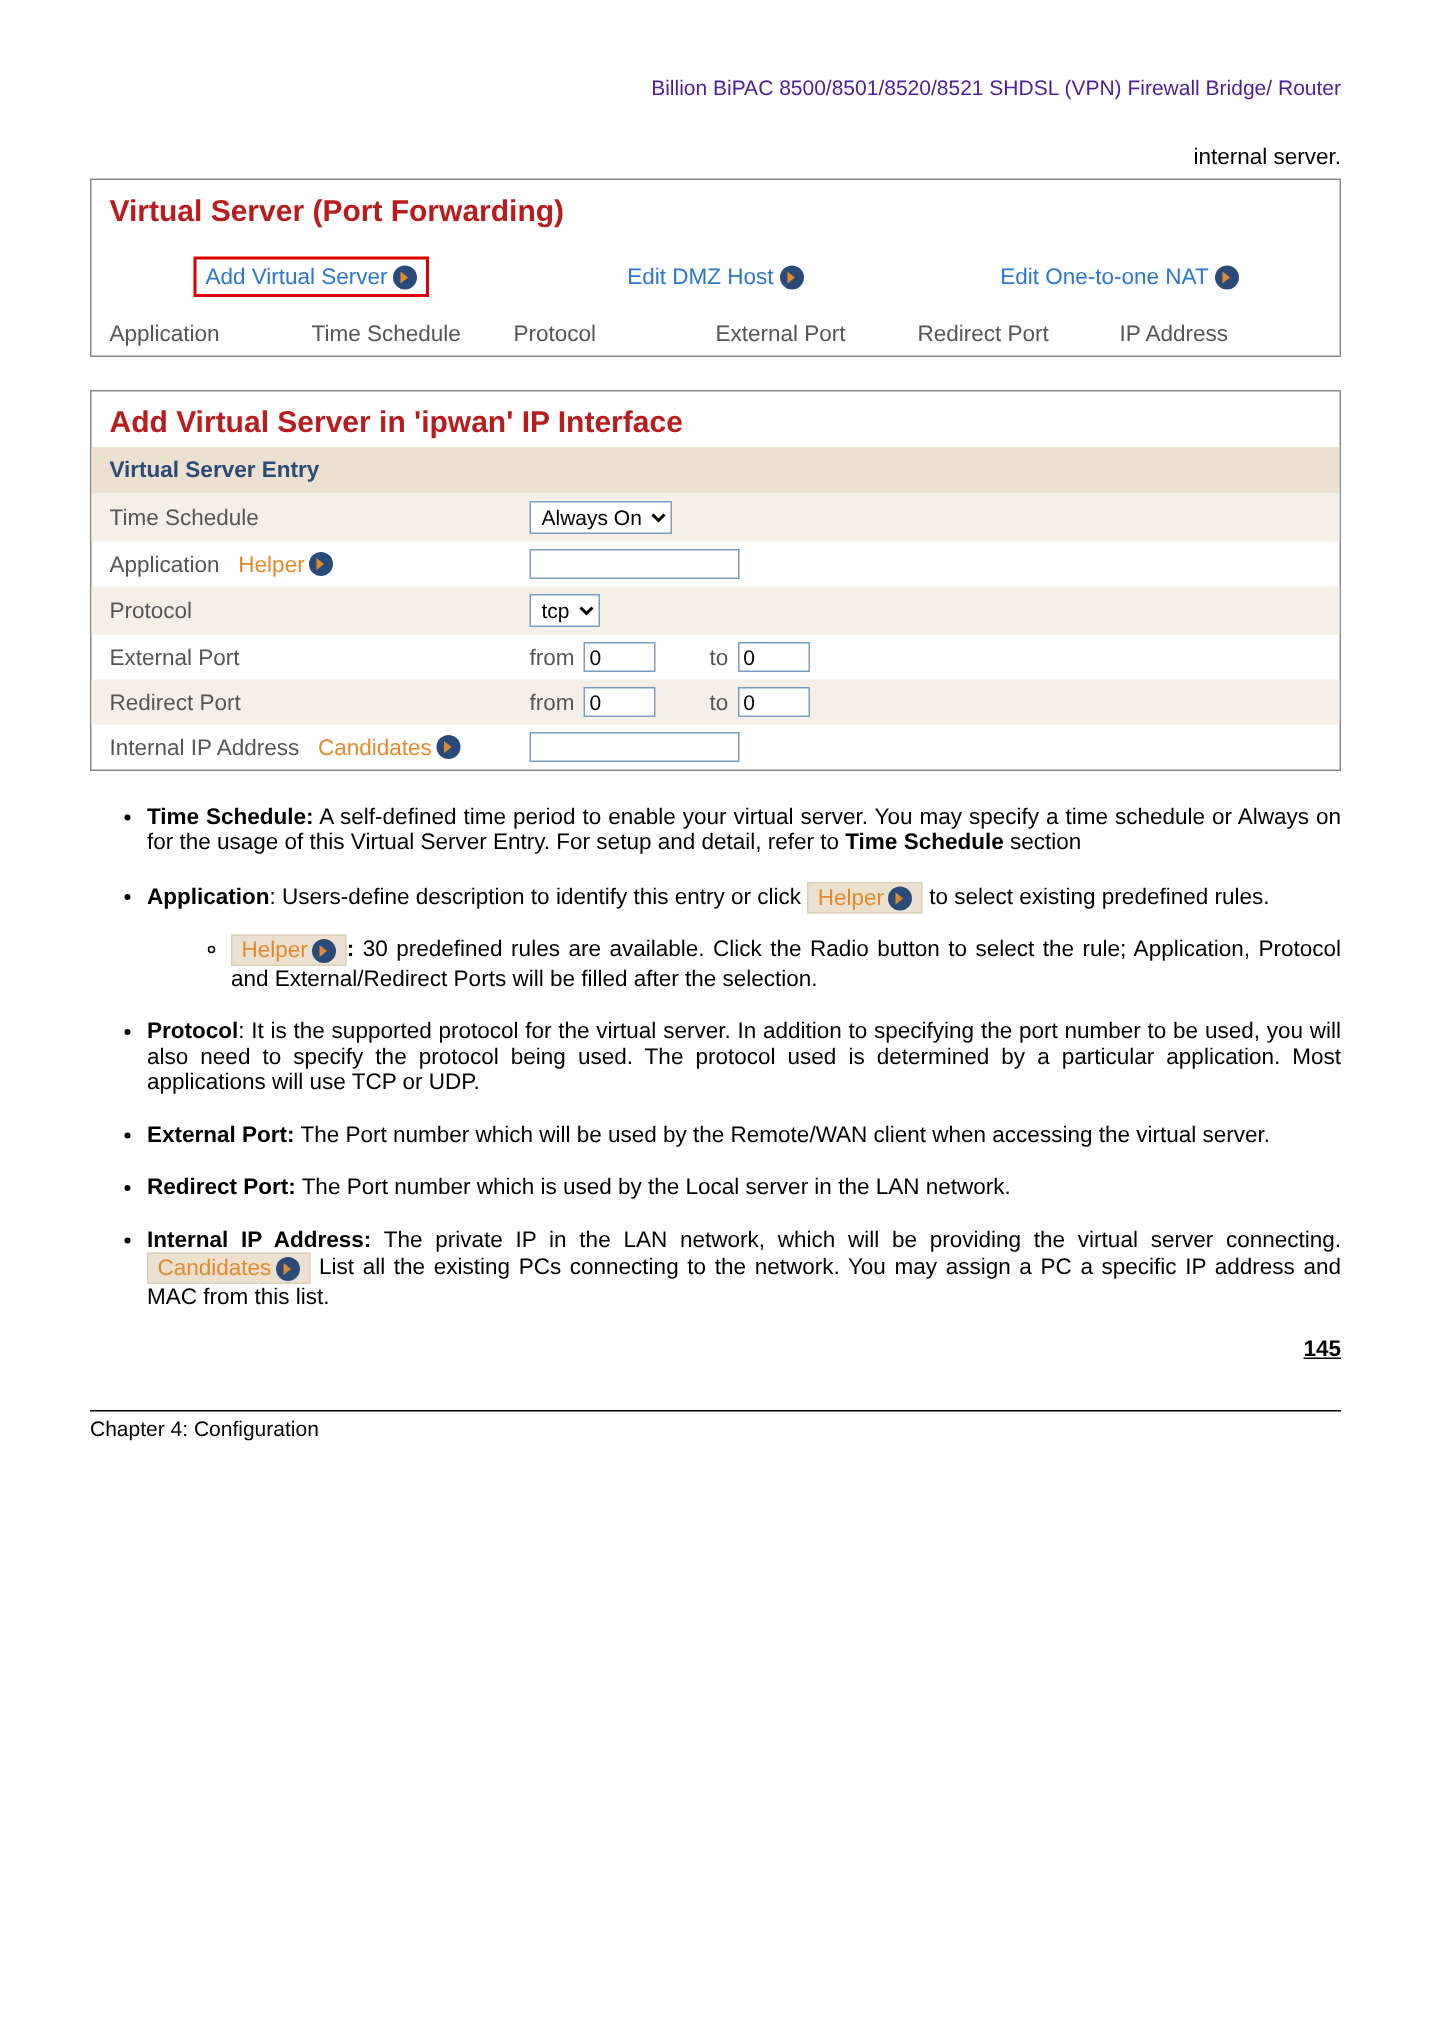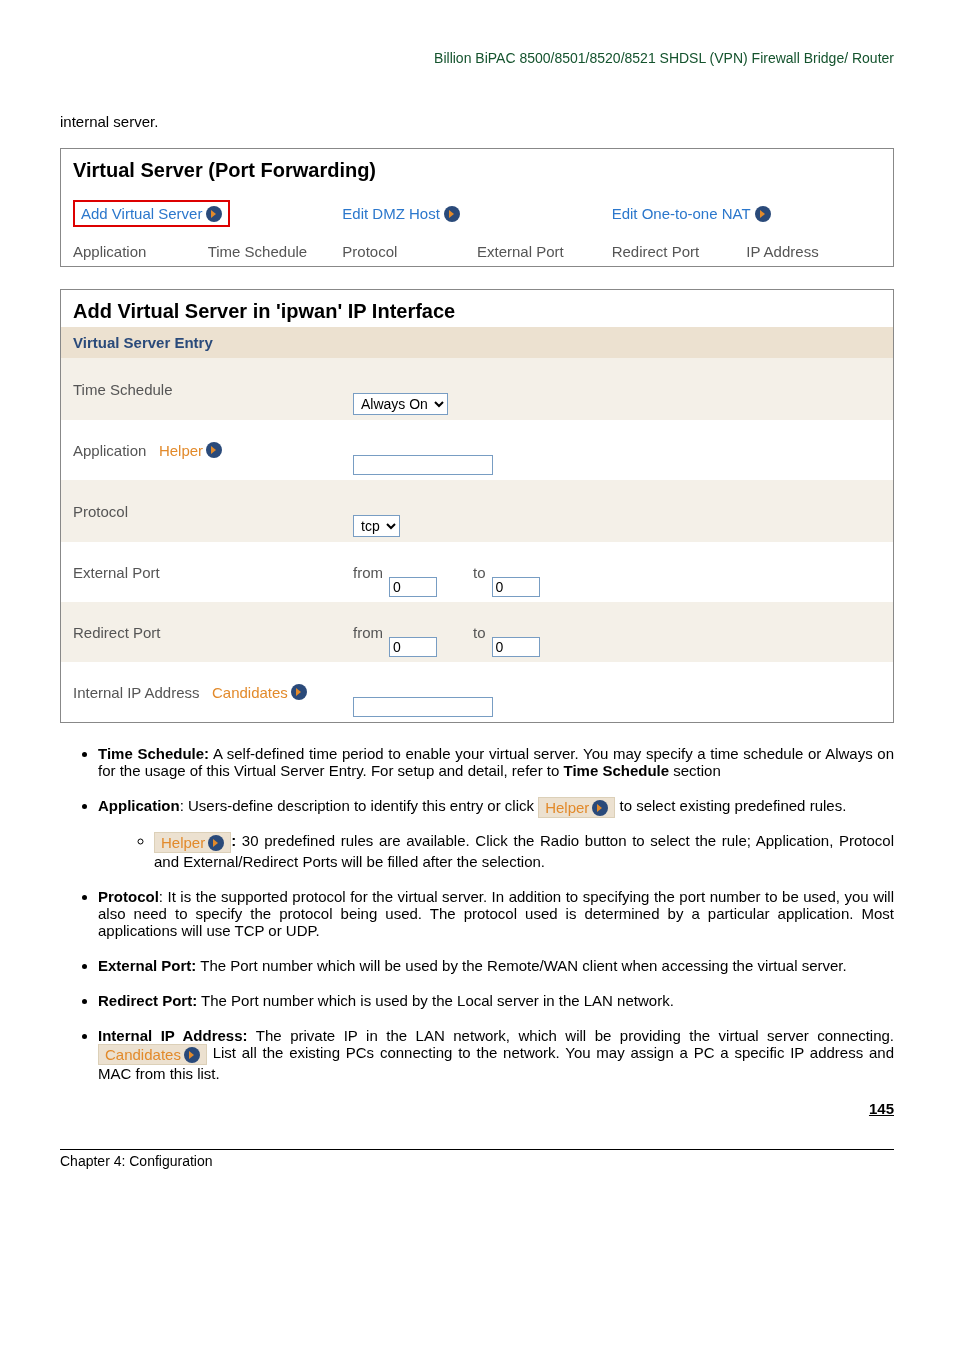--- a/index.html
+++ b/index.html
@@ -7,46 +7,47 @@
     font-family: Arial, Helvetica, sans-serif;
     font-size: 15px;
     color: #000;
     background: #fff;
     width: 954px;
   }
   .page { padding: 50px 60px 30px 60px; }
   .header-line {
     font-size: 14px;
     text-align: right;
-    margin-bottom: 47px;
-    color: #14532d;
-  }
-  .intro-text { font-size: 15px; margin-bottom: 18px; }
+    margin-bottom: 30px;
+    color: #4c1d95;
+  }
+  .intro-text { font-size: 15px; margin-bottom: 6px; text-align: right; }
   .panel {
     border: 1px solid #888;
     background: #fff;
     margin-bottom: 22px;
   }
   .panel-title {
     font-weight: bold;
     font-size: 20px;
-    color: #000000;
+    color: #b91c1c;
     padding: 10px 12px 4px 12px;
   }
   .link-row {
     display: flex;
     padding: 6px 12px 10px 12px;
     align-items: center;
   }
   .link-cell {
     flex: 1;
     font-size: 15px;
     display: flex;
     align-items: center;
     gap: 4px;
+    justify-content: center;
   }
   .red-border { border: 2px solid #d00; padding: 3px 6px; display: inline-flex; align-items: center; gap: 4px; }
   .blue-link { color: #2b77cc; }
   .orange-link { color: #e28a2b; }
   .arrow-icon {
     display:inline-block; width:16px; height:16px; border-radius:50%;
     background:#2a4a7a; position:relative; vertical-align:middle;
   }
   .arrow-icon::after {
     content:""; position:absolute; left:5px; top:4px;
@@ -67,21 +68,20 @@
     display:flex; align-items:center;
     padding:5px 12px; font-size:15px; color:#555;
   }
   .form-row.alt { background:#f4f0e8; }
   .form-label { width: 280px; }
   .form-field { flex:1; display:flex; align-items:center; gap:6px; }
   .helper-badge { display:inline-flex; align-items:center; gap:3px; }
   select, input[type=text] {
     font-size:14px; padding:1px 3px; border:1px solid #789dc3; background:#fff;
     font-family: Arial, sans-serif;
-    margin-top: 30px;
   }
   .num-input { width:48px; }
   .apply-row { padding: 14px 12px; display:flex; align-items:center; gap:6px; }
   .apply-btn {
     border:1px solid #888; background:#f3f3f3; padding:3px 14px; font-size:14px; border-radius:4px;
     font-family: Arial, sans-serif;
   }
   ul.body-list { list-style: disc; padding-left: 38px; }
   ul.body-list > li { margin-bottom: 18px; text-align: justify; }
   ul.sub-list { list-style: circle; padding-left: 56px; margin-top: 14px; }

